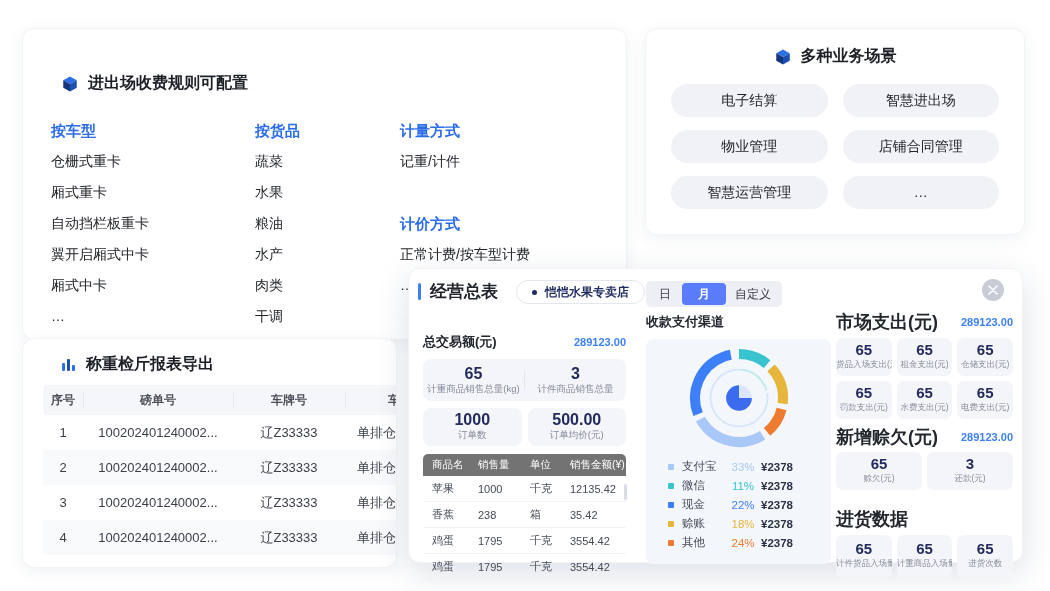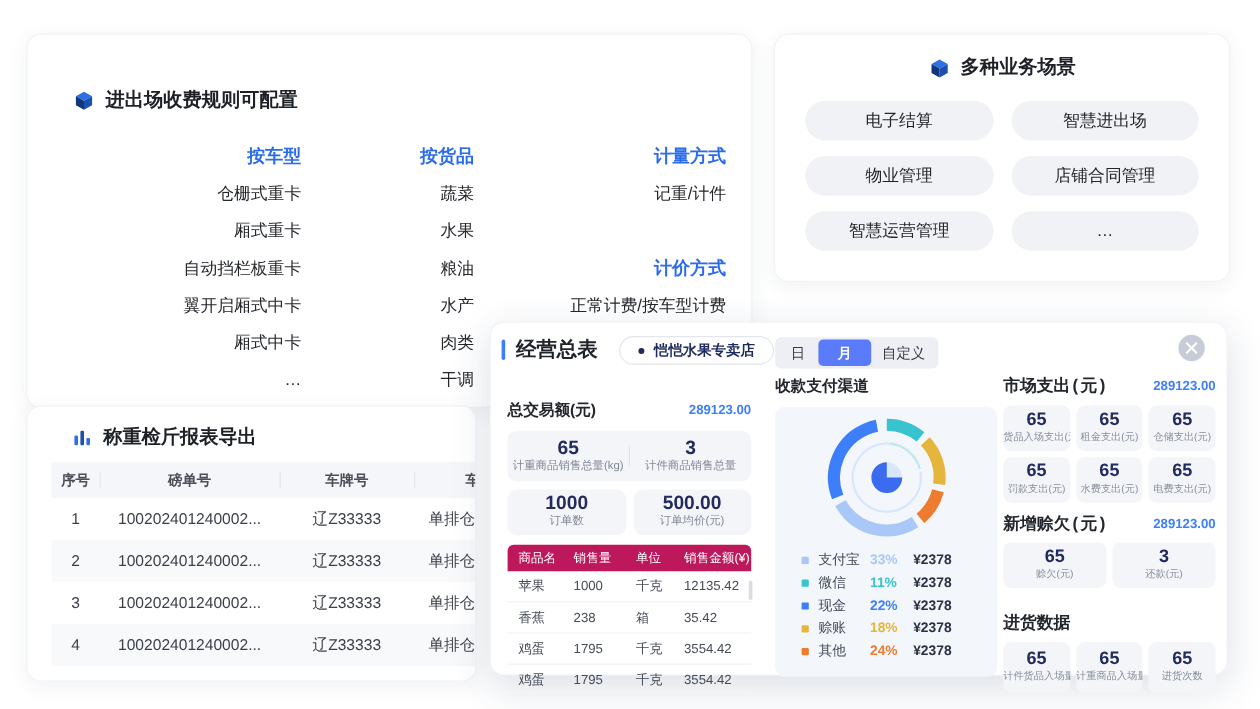--- a/index.html
+++ b/index.html
@@ -6,21 +6,21 @@
   body { background:#fff; }
   .stage { position:relative; width:1050px; height:591px; background:#ffffff; overflow:hidden;
            font-family:"Liberation Sans","DejaVu Sans",sans-serif; }
   .card { position:absolute; background:#fff; border:1px solid #f2f3f7; border-radius:12px;
           box-shadow:0 4px 16px rgba(45,65,105,.07); }
 
   
   #p-fee { left:22px; top:28px; width:605px; height:312px; }
   .p-title { display:flex; align-items:center; gap:9px; font-size:16px; font-weight:700; color:#1d2127; }
   #p-fee .p-title { position:absolute; left:38px; top:44px; }
-  .fr-col { position:absolute; top:86px; text-align:right; }
+  .fr-col { position:absolute; top:86px; text-align:left; }
   #frc1 { left:28px;  width:200px; }
   #frc2 { left:232px; width:140px; }
   #frc3 { left:377px; width:205px; }
   .fr-h   { font-size:15px; font-weight:700; color:#2b6cea; height:31px; line-height:31px; }
   .fr-item{ font-size:14px; color:#23262b; height:31px; line-height:31px; }
 
   
   #p-scn { left:645px; top:28px; width:380px; height:207px; }
   #p-scn .p-title { justify-content:center; margin-top:17px; }
   .scn-grid { display:grid; grid-template-columns:1fr 1fr; gap:13px 15px; margin:17px 25px 0; }
@@ -55,46 +55,46 @@
   .s-close { position:absolute; top:10px; right:18px; width:22px; height:22px; border-radius:50%;
              background:#c7ccd6; display:flex; align-items:center; justify-content:center; cursor:pointer; }
 
   .s-col { position:absolute; top:44px; }
   #sc-left  { left:14px;  width:203px;margin-top:20px; }
   #sc-mid   { left:237px; width:185px; }
   #sc-right { left:427px; width:177px; }
 
   .sec-row   { display:flex; justify-content:space-between; align-items:center; height:18px; }
   .sec-label { font-size:13px; font-weight:700; color:#22262d; }
-  .sec-label.sm { font-size:14px;font-family:Liberation Mono, monospace; }
+  .sec-label.sm { font-size:18px; }
   .sec-val   { font-size:11px; font-weight:700; color:#3d7ffb; }
 
   .kpi-wide { margin-top:8px; background:#f4f5f9; border-radius:8px; height:42px; display:flex; align-items:center; }
   .kpi-half { flex:1; text-align:center; }
   .kpi-div  { width:1px; height:18px; background:#e1e4ec; }
   .kv { font-size:16px; font-weight:700; color:#222a5e; line-height:18px; }
   .kl { font-size:9.5px; color:#818896; line-height:12px; white-space:nowrap; }
   .kpi-row { margin-top:7px; display:flex; gap:6px; }
   .kpi-box { flex:1; background:#f4f5f9; border-radius:8px; height:38px; text-align:center; padding-top:3px; }
 
   .ptable { margin-top:8px; position:relative; }
   .pt-head, .pt-row { display:grid; grid-template-columns:46px 52px 40px 65px; align-items:center; }
-  .pt-head { background:#be185d; color:#fff; font-size:10.5px; height:22px; border-radius:5px 5px 0 0; }
+  .pt-head { background:#737373; color:#fff; font-size:10.5px; height:22px; border-radius:5px 5px 0 0; }
   .pt-head span { padding-left:9px; }
   .pt-row { height:26px; font-size:11px; color:#454b57; border-bottom:1px solid #f0f2f6; }
   .pt-row span { padding-left:9px; }
   .pt-nub { position:absolute; right:-1px; top:30px; width:3px; height:16px; background:#d8dce3; border-radius:2px; }
 
   .pay-card { margin-top:8px; background:#f3f6fb; border-radius:8px; height:225px; }
   .donut-wrap { display:flex; justify-content:center; padding-top:4px; }
   .legend { padding:4px 0 0 22px; }
   .lg-row { display:flex; align-items:center; height:19px; font-size:11.5px; }
   .lg-sw  { width:6px; height:6px; border-radius:1px; margin-right:8px; }
   .lg-name{ width:43px; color:#434a59; }
-  .lg-pct { width:36px; font-weight:700; }
+  .lg-pct { width:36px; font-weight:400;text-align:center; }
   .lg-amt { color:#2b3145; font-weight:700; }
 
   .grid3 { display:grid; grid-template-columns:repeat(3,1fr); gap:5px; margin-top:7px; }
   .grid2 { display:grid; grid-template-columns:repeat(2,1fr); gap:5px; margin-top:6px; }
   .mini-box { background:#f4f5f9; border-radius:7px; text-align:center; padding-top:3px; overflow:hidden; }
   .h38 .mini-box { height:38px; }
   .h42 .mini-box { height:42px; padding-top:5px; }
   .mini-box .v { font-size:15px; font-weight:700; color:#222a5e; line-height:17px; }
   .mini-box .l { font-size:8.5px; color:#868d9b; white-space:nowrap; line-height:12px; }
   .mt9 { margin-top:9px; } .mt8 { margin-top:20px; }

